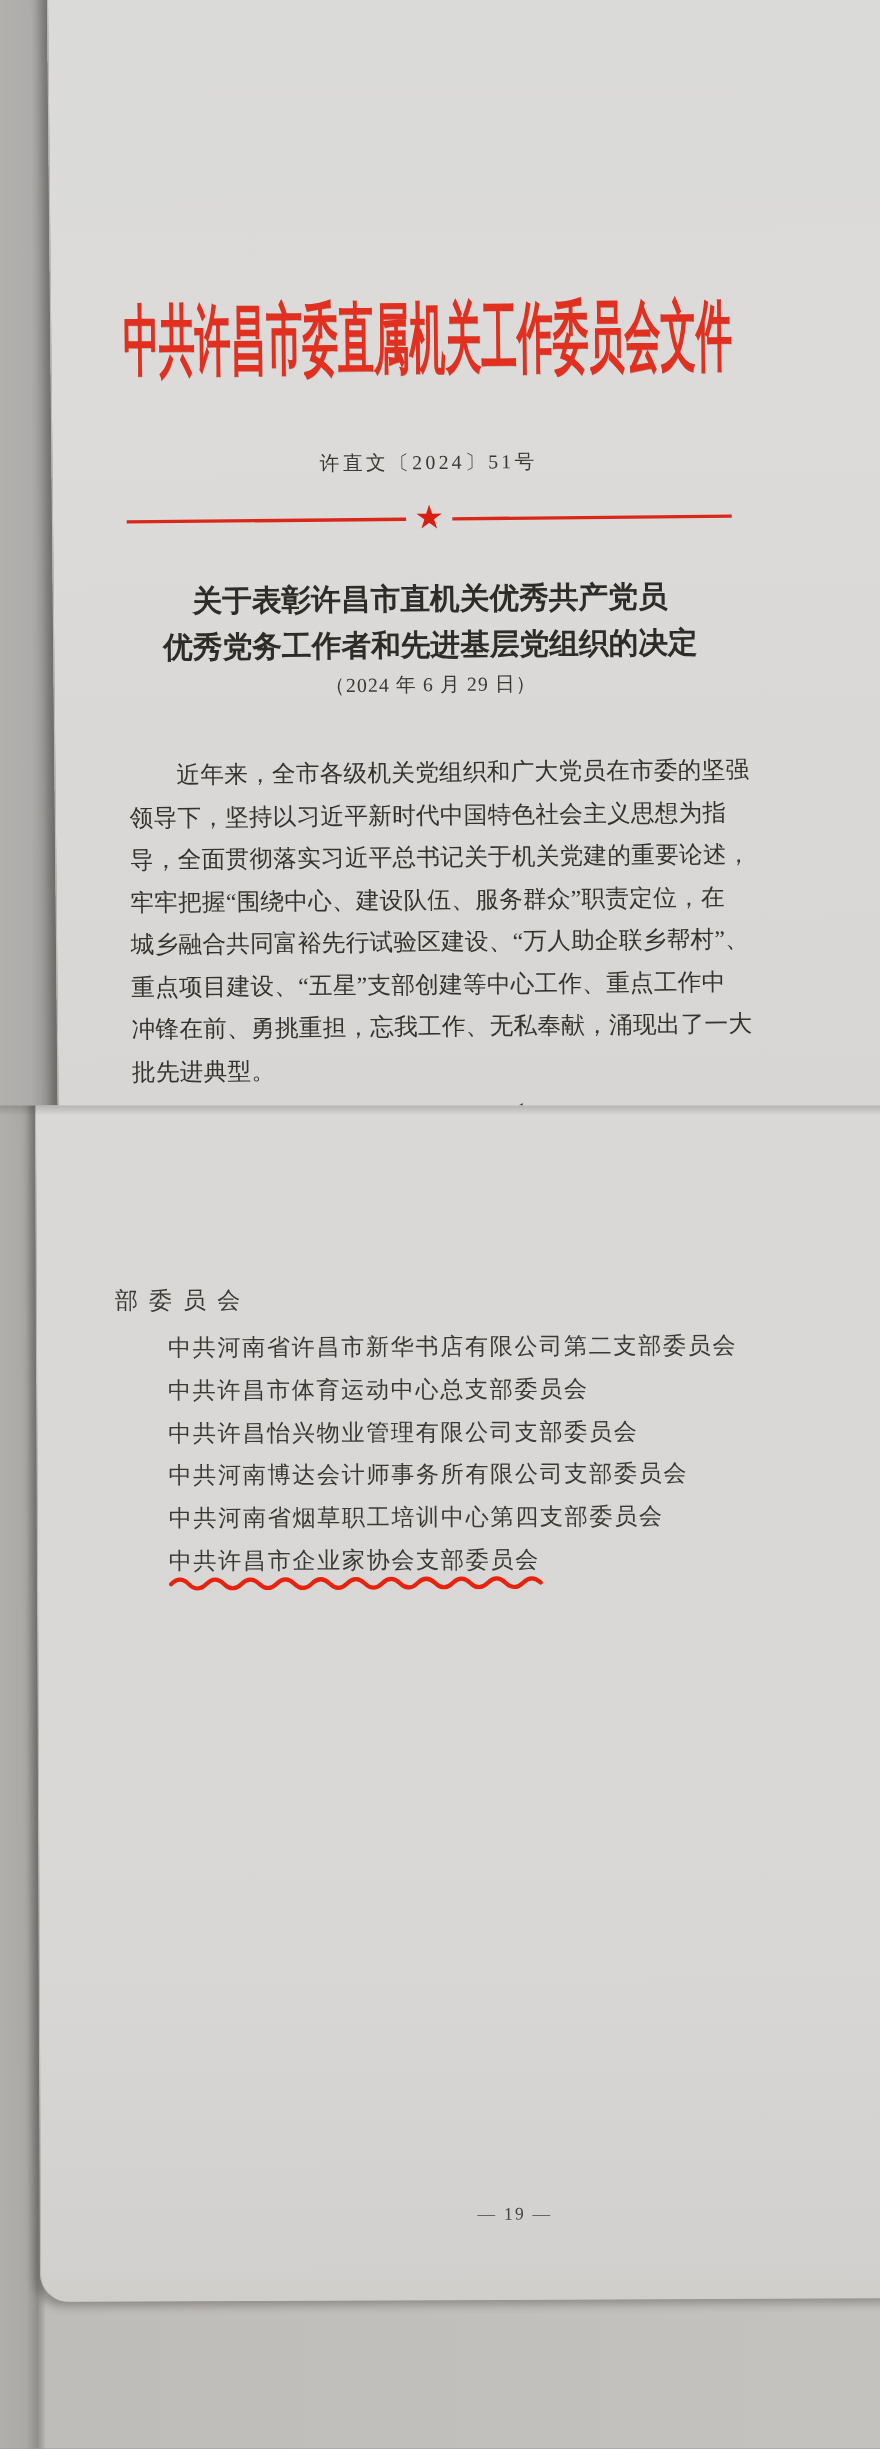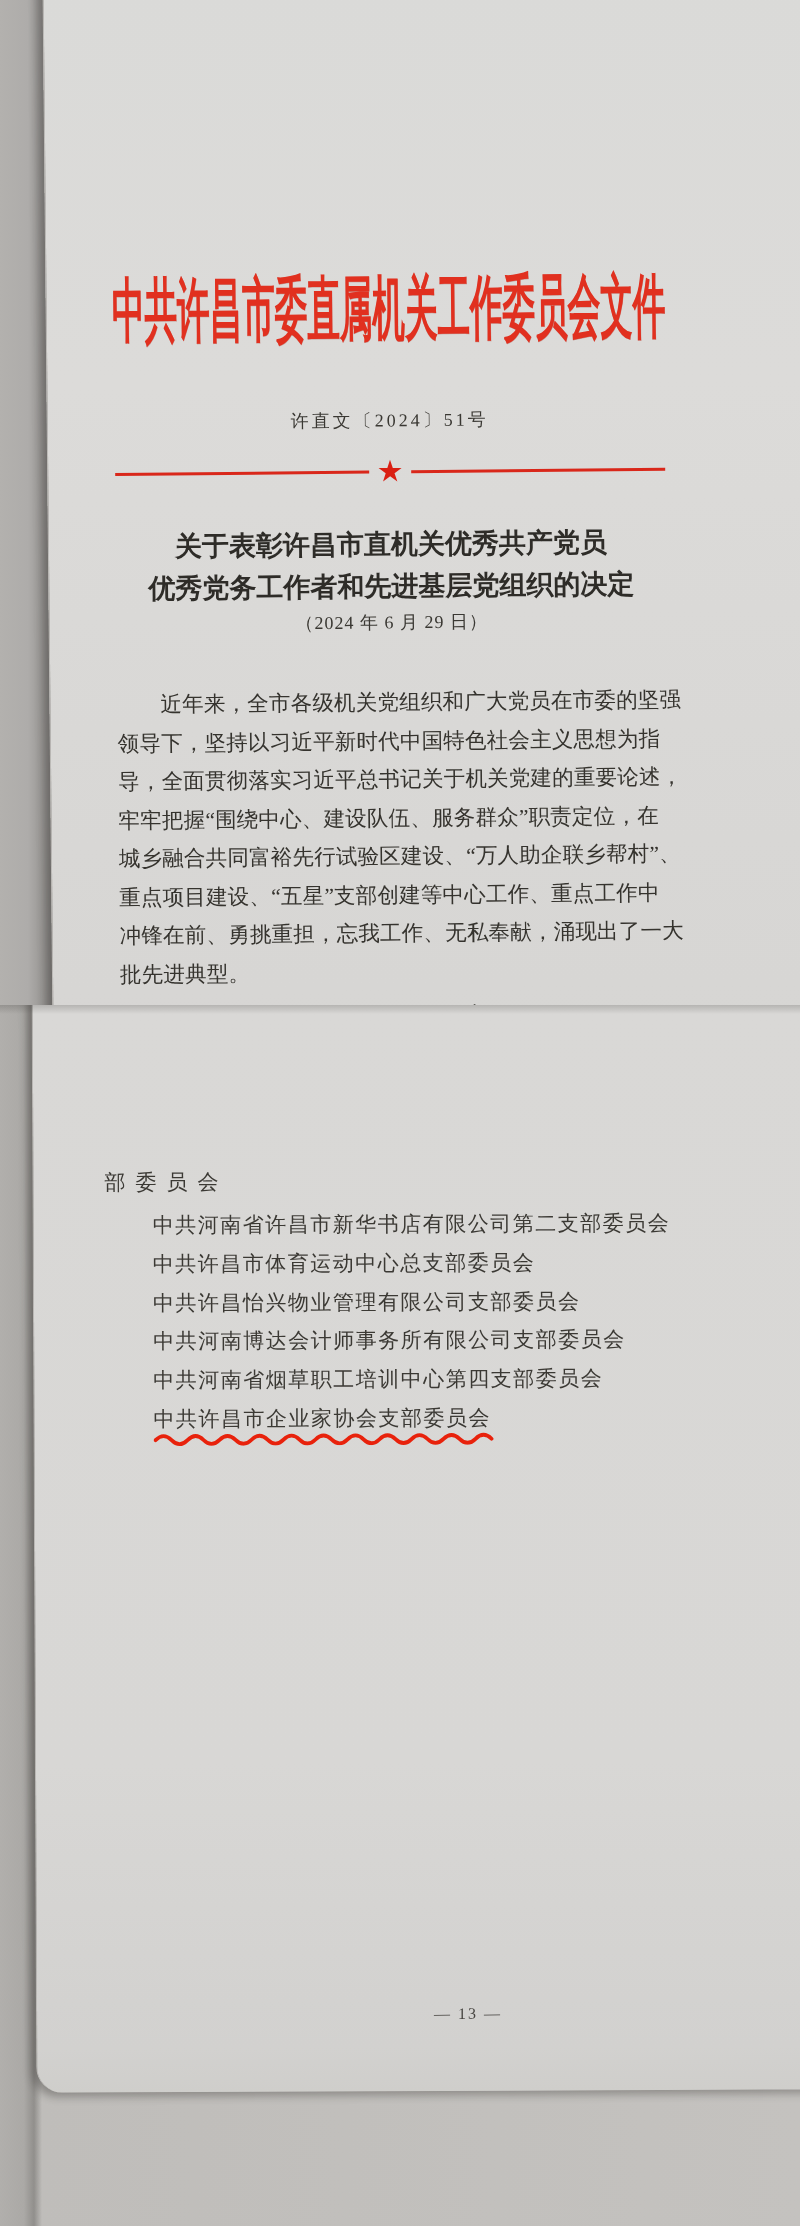--- a/index.html
+++ b/index.html
@@ -141,15 +141,15 @@
       <div class="list-item">中共许昌怡兴物业管理有限公司支部委员会</div>
       <div class="list-item">中共河南博达会计师事务所有限公司支部委员会</div>
       <div class="list-item">中共河南省烟草职工培训中心第四支部委员会</div>
       <div class="list-item">中共许昌市企业家协会支部委员会</div>
     </div>
 
     <svg class="wavy-underline" viewBox="0 0 342 14" preserveAspectRatio="none" xmlns="http://www.w3.org/2000/svg">
       <path d="M2 8 q8 -8 16 0 t16 0 t16 0 t16 0 t16 0 t16 0 t16 0 t16 0 t16 0 t16 0 t16 0 t16 0 t16 0 t16 0 t16 0 t16 0 t16 0 t16 0 t16 0 t16 0 t16 0" fill="none" stroke="#e8220c" stroke-width="3.8" stroke-linecap="round"></path>
     </svg>
 
-    <div class="page-number p13">— 13 —</div>
+    <div class="page-number p13">— 19 —</div>
   </div>
 </div>
 
 </body></html>

